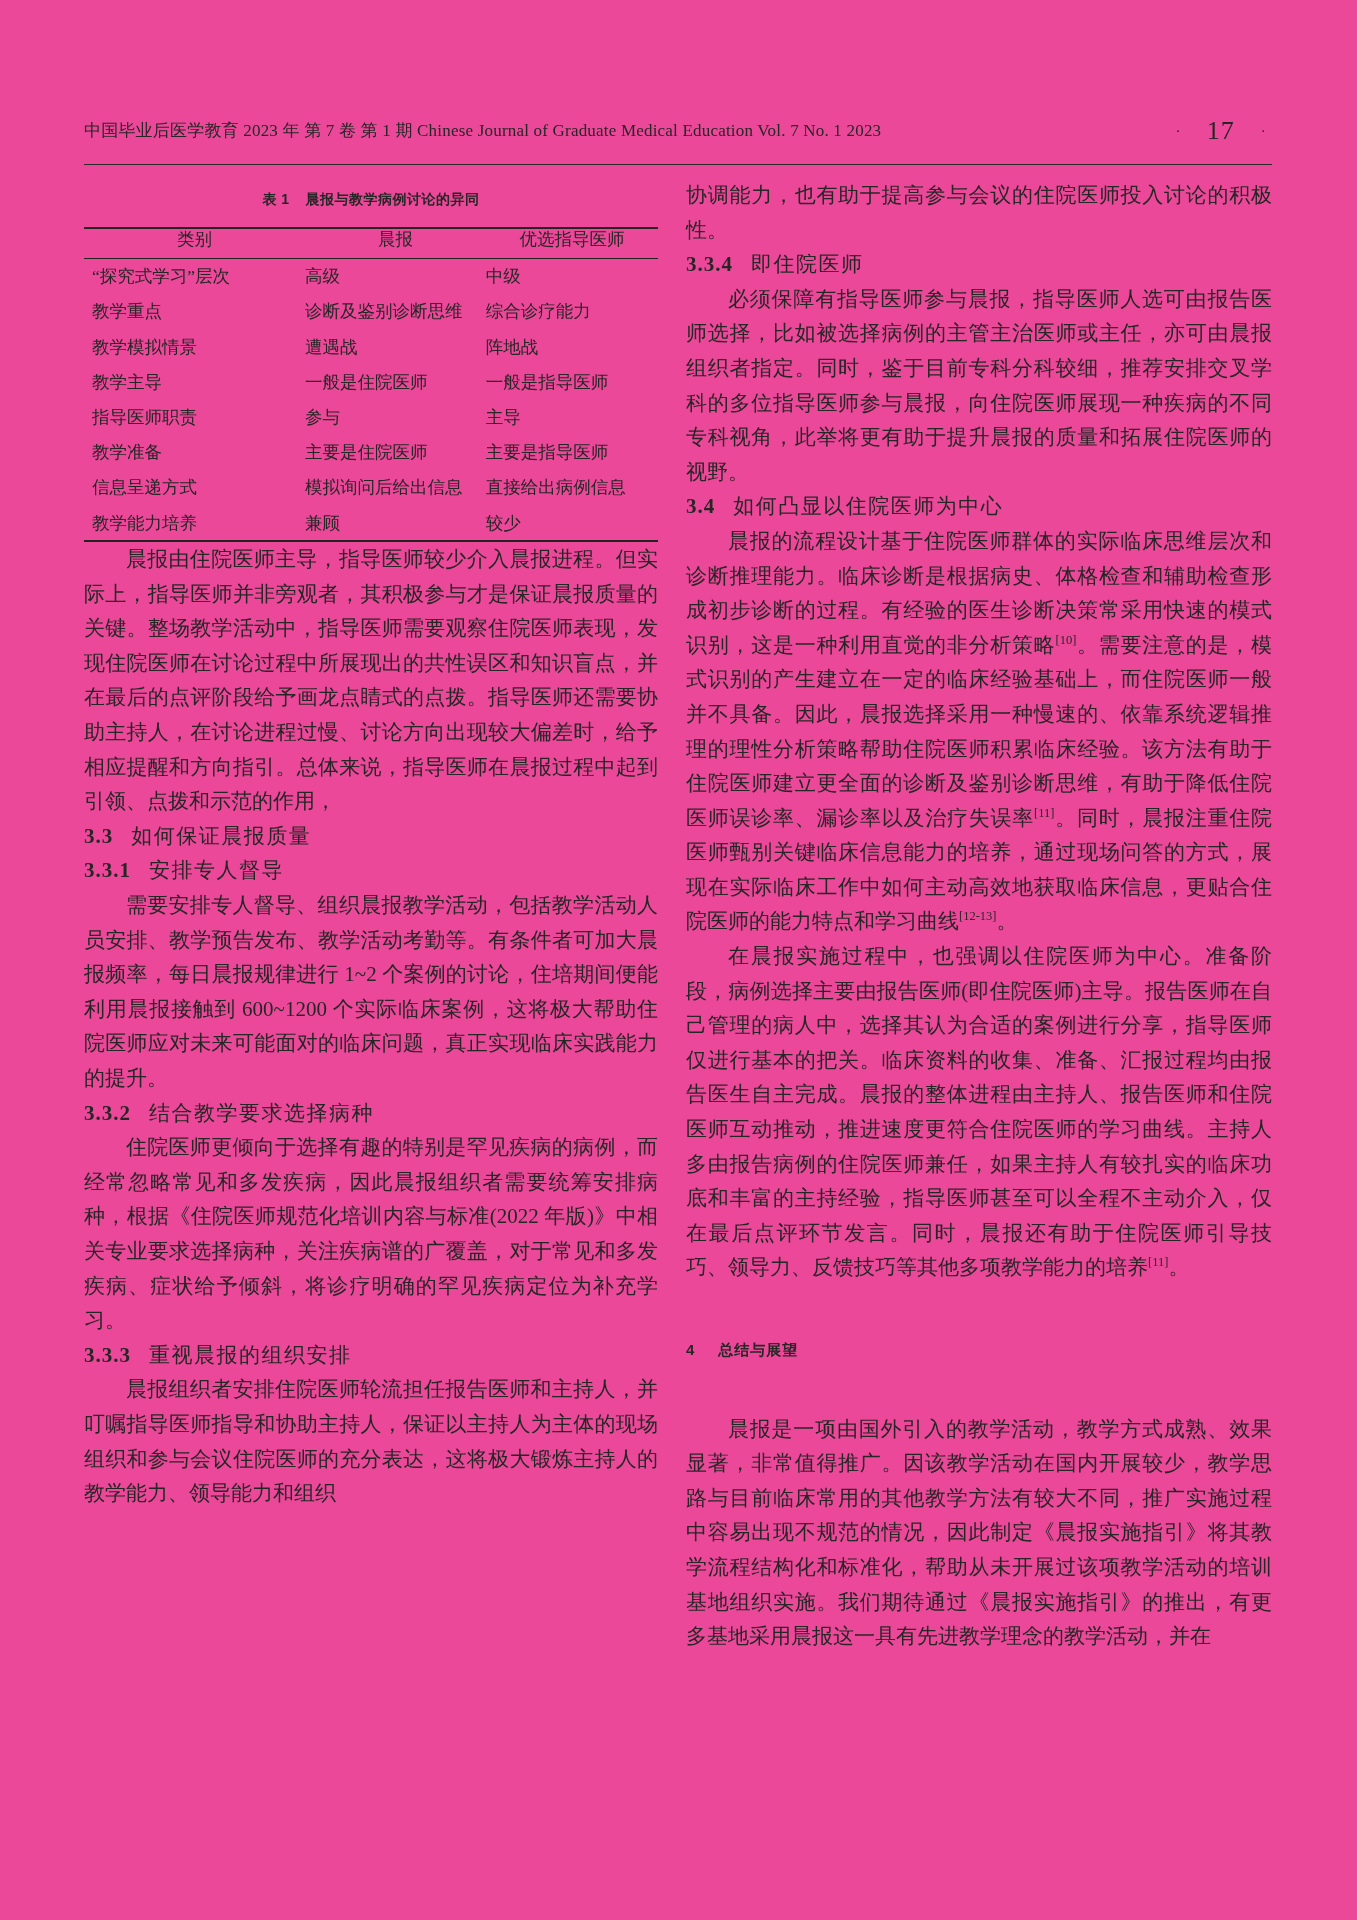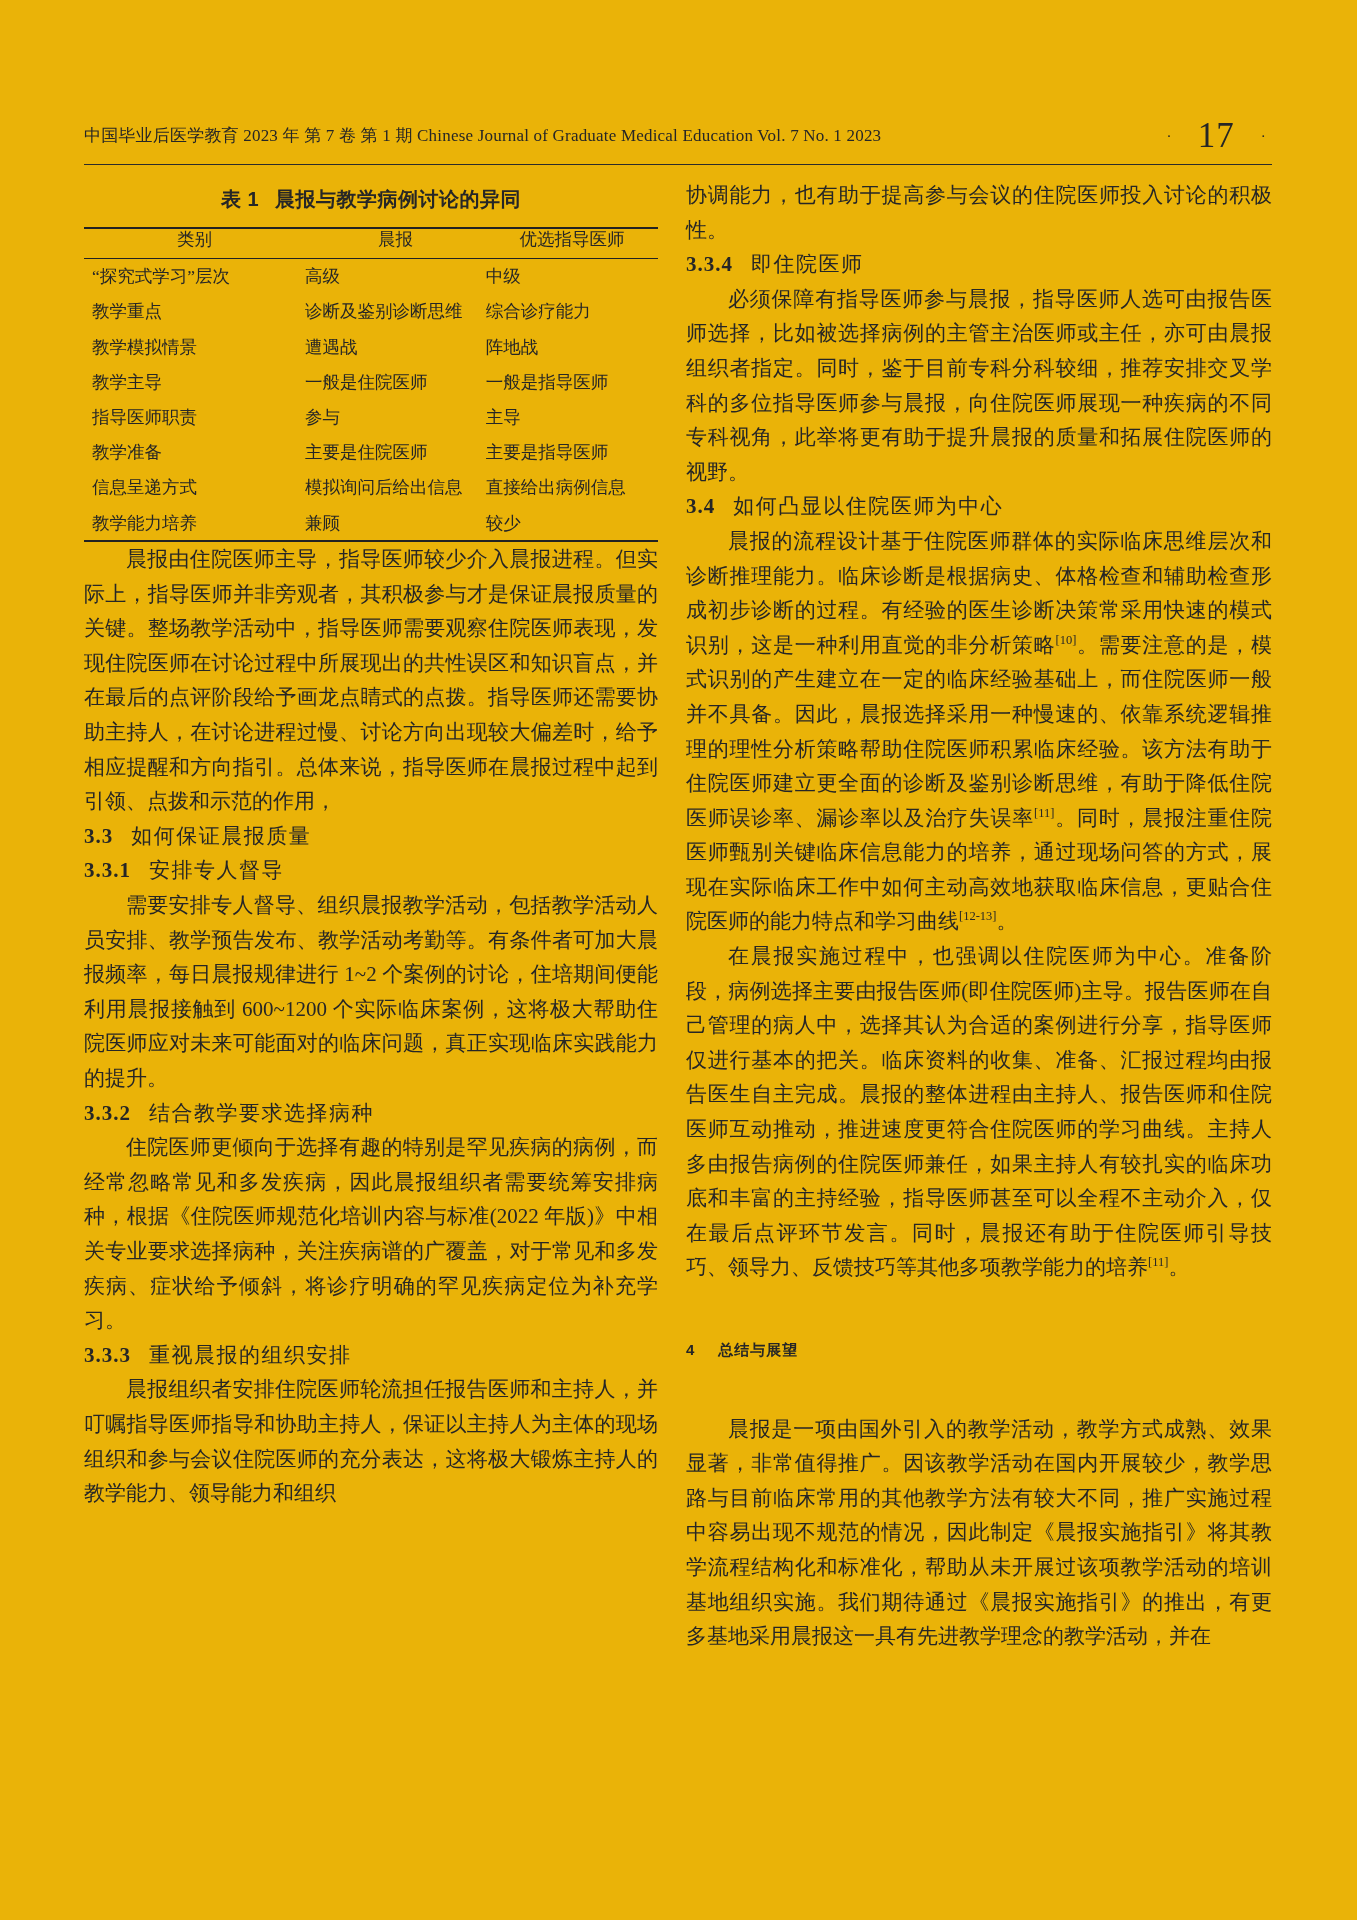--- a/index.html
+++ b/index.html
@@ -1,33 +1,33 @@
 <!DOCTYPE html>
 <html><head>
 <meta charset="utf-8">
 <style>
   html,body{margin:0;padding:0;background:#fbfaf7;}
   .page{
     position:relative;
     width:1357px;height:1920px;
-    background:#eab308;
+    background:#ec4899;
     color:#262626;
     font-family:"Liberation Serif","DejaVu Serif",serif;
     overflow:hidden;
     text-decoration:underline;
   }
   
   .runhead{
     position:absolute;left:84px;right:85px;top:116px;
     display:flex;justify-content:space-between;align-items:baseline;
     font-size:17px;letter-spacing:.2px;white-space:nowrap;
   }
   .pagenum-wrap{display:flex;align-items:center;gap:26px;padding-right:6px;}
   .pagenum-wrap .dot{font-size:15px;}
-  .pagenum-wrap .num{font-size:35px;letter-spacing:1px;text-align:center;}
+  .pagenum-wrap .num{font-size:26px;letter-spacing:1px;text-align:center;}
   .headrule{
     position:absolute;left:84px;right:85px;top:164px;
     border-top:1.6px solid #2b2b2b;
   }
   
   .cols{
     position:absolute;left:84px;top:178px;width:1188px;
     display:flex;gap:28px;
   }
   .col{font-size:21px;line-height:34.6px;text-align:justify;}
@@ -44,21 +44,21 @@
     margin:48px 0 44px 0;
     font-family:"Liberation Sans","DejaVu Sans",sans-serif;
     font-weight:bold;font-size:15px;
   }
   .majorsec .num{margin-right:24px;}
   .majorsec .title{letter-spacing:1px;}
   
   .tbl-caption{
     text-align:center;
     font-family:"Liberation Sans","DejaVu Sans",sans-serif;
-    font-weight:bold;font-size:20px;
+    font-weight:bold;font-size:14px;
     margin:4px 0 10px 0;letter-spacing:.5px;
   }
   .tbl-caption .cap-label{margin-right:16px;}
   table.t1{
     width:100%;border-collapse:collapse;
     font-size:17.5px;line-height:20px;
     border-top:2.4px solid #222;border-bottom:2.4px solid #222;
   }
   table.t1 thead th{
     font-weight:normal;text-align:center;

